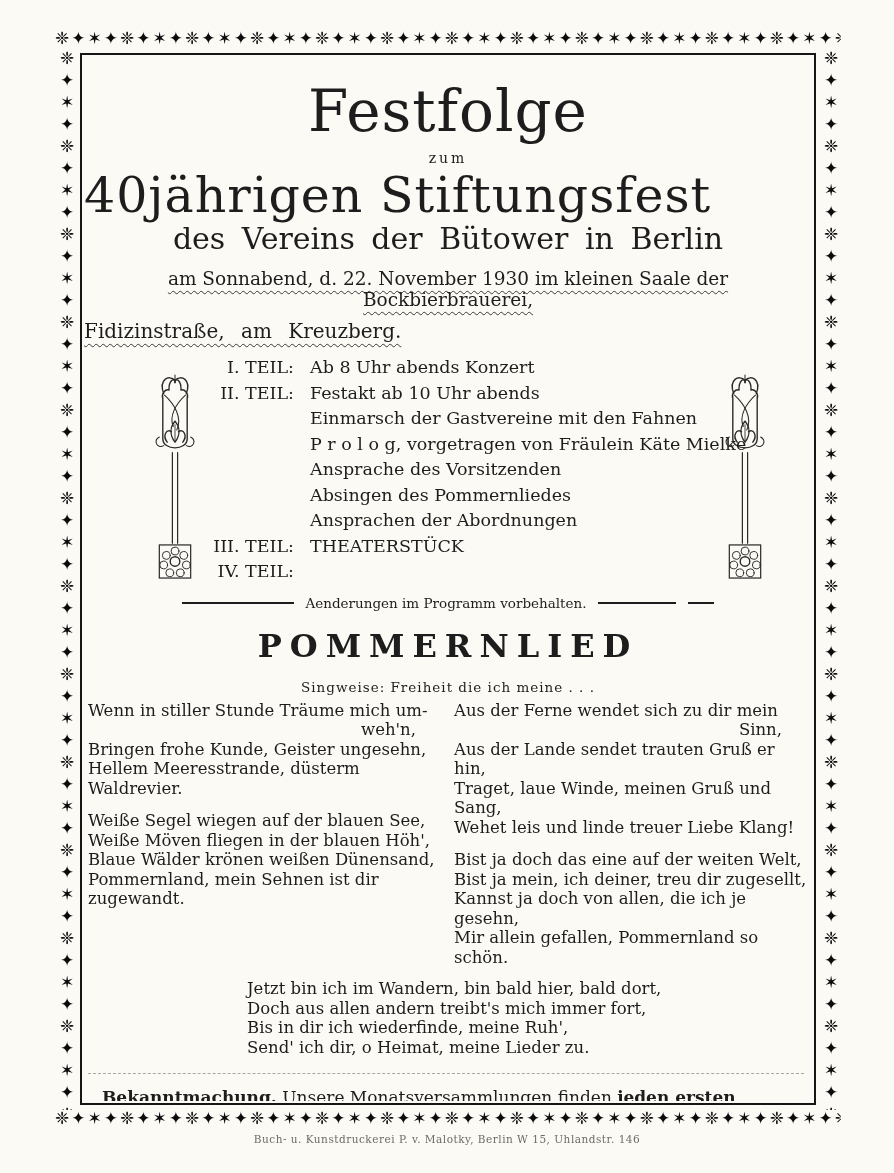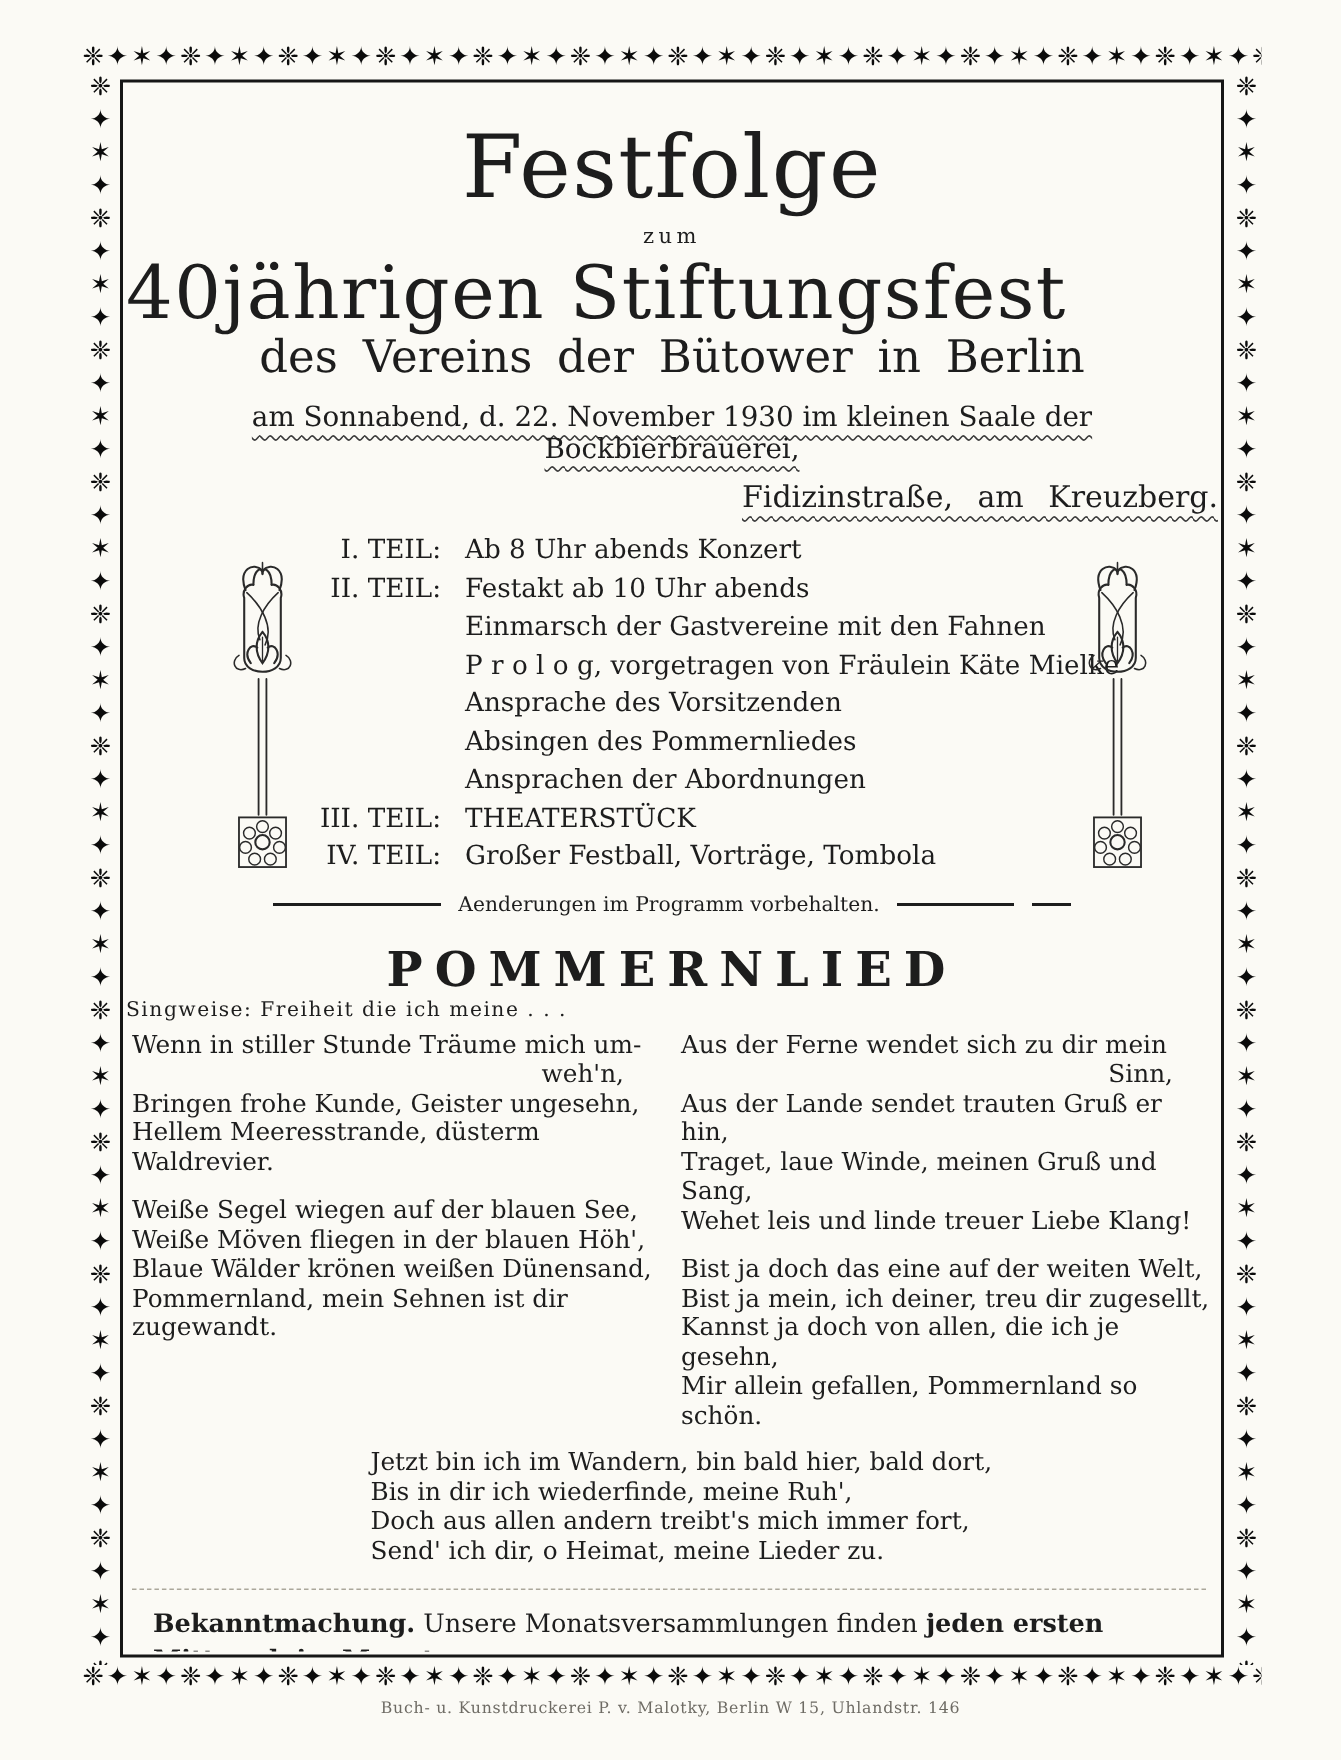--- a/index.html
+++ b/index.html
@@ -20,42 +20,42 @@
   .band-left{left:0;top:20px;bottom:20px;width:22px;writing-mode:vertical-rl;text-orientation:mixed;line-height:21px;}
   .band-right{right:0;top:20px;bottom:20px;width:22px;writing-mode:vertical-rl;text-orientation:mixed;line-height:21px;}
   .inner-line{position:absolute;left:25px;top:25px;right:25px;bottom:25px;border:2px solid #161616;}
   .content{position:absolute;left:29px;top:29px;right:29px;bottom:29px;overflow:hidden;}
 
   .title{margin-top:24px;text-align:center;font-size:58px;line-height:1.05;letter-spacing:1px;}
   .zum{margin-top:8px;text-align:center;font-size:14px;letter-spacing:3px;}
   .event-title{margin-top:4px;text-align:left;font-size:49px;line-height:1.05;letter-spacing:1px;}
   .event-subtitle{margin-top:0;text-align:center;font-size:30px;word-spacing:7px;}
   .date-line{margin-top:12px;text-align:center;font-size:18.5px;}
-  .location-line{margin-top:9px;text-align:right;font-size:20px;word-spacing:10px;}
+  .location-line{margin-top:9px;text-align:left;font-size:20px;word-spacing:10px;}
   .wavy{
     text-decoration-line:underline;text-decoration-style:wavy;
     text-decoration-color:#3a3a3a;text-decoration-thickness:1px;text-underline-offset:5px;
   }
 
   .program{margin:12px 0 0 110px;}
   .prog-row{display:flex;font-size:17.5px;line-height:25.5px;}
   .prog-label{width:100px;flex:none;text-align:right;}
   .prog-text{margin-left:16px;}
   .prog-note{display:flex;align-items:center;justify-content:center;margin-top:10px;font-size:13.5px;gap:12px;}
   .dash{height:2px;background:#1d1d1d;}
   .dash-l{width:112px;}
   .dash-r{width:78px;}
   .dash-r2{width:26px;}
 
   .ornament{position:absolute;}
   .ornament-left{left:64px;top:302px;}
   .ornament-right{right:40px;top:302px;}
 
   .song-title{margin-top:16px;text-align:center;font-size:32px;letter-spacing:8px;font-weight:bold;}
-  .tune{margin-top:0;text-align:left;font-size:13.5px;letter-spacing:1px;}
+  .tune{margin-top:14px;text-align:center;font-size:13.5px;letter-spacing:1px;}
   .verses{display:flex;gap:12px;margin:6px 4px 0 4px;}
   .vcol{flex:1;font-size:16.5px;line-height:19.5px;}
   .vline-hang{text-align:right;padding-right:26px;}
   .vgap{height:13px;}
   .verse3{margin:12px 0 0 163px;font-size:16.5px;line-height:19.5px;}
 
   .scan-rule{margin:16px 8px 0 4px;border-top:1.5px dashed #aba79b;}
 
   .announce{margin-top:12px;font-size:17px;line-height:23.5px;padding-left:18px;padding-right:6px;}
   .announce .b{font-weight:bold;}
@@ -159,21 +159,20 @@
       <div class="prog-row">
           <span class="prog-label"></span>
           <span class="prog-text">Ansprachen der Abordnungen</span>
         </div>
       <div class="prog-row">
           <span class="prog-label">III. TEIL:</span>
           <span class="prog-text">THEATERSTÜCK</span>
         </div>
       <div class="prog-row">
           <span class="prog-label">IV. TEIL:</span>
-          <span class="prog-text">Großer Festball, Vorträge, Tombola</span>
         </div>
     </div>
 
     <div class="prog-note">
       <span class="dash dash-l"></span>
       <span>Aenderungen im Programm vorbehalten.</span>
       <span class="dash dash-r"></span>
       <span class="dash dash-r2"></span>
     </div>
 
@@ -201,22 +200,22 @@
         <div class="vgap"></div>
         <div class="vline">Bist ja doch das eine auf der weiten Welt,</div>
         <div class="vline">Bist ja mein, ich deiner, treu dir zugesellt,</div>
         <div class="vline">Kannst ja doch von allen, die ich je gesehn,</div>
         <div class="vline">Mir allein gefallen, Pommernland so schön.</div>
       </div>
     </div>
 
     <div class="verse3">
       <div class="vline">Jetzt bin ich im Wandern, bin bald hier, bald dort,</div>
+      <div class="vline">Doch aus allen andern treibt's mich immer fort,</div>
       <div class="vline">Bis in dir ich wiederfinde, meine Ruh',</div>
-      <div class="vline">Doch aus allen andern treibt's mich immer fort,</div>
       <div class="vline">Send' ich dir, o Heimat, meine Lieder zu.</div>
     </div>
 
     <div class="scan-rule"></div>
 
     <div class="announce">
       <div class="announce-l1">
         <span class="b">Bekanntmachung.</span>
         <span>Unsere Monatsversammlungen finden</span>
         <span class="b">jeden ersten Mittwoch im Monat,</span>

